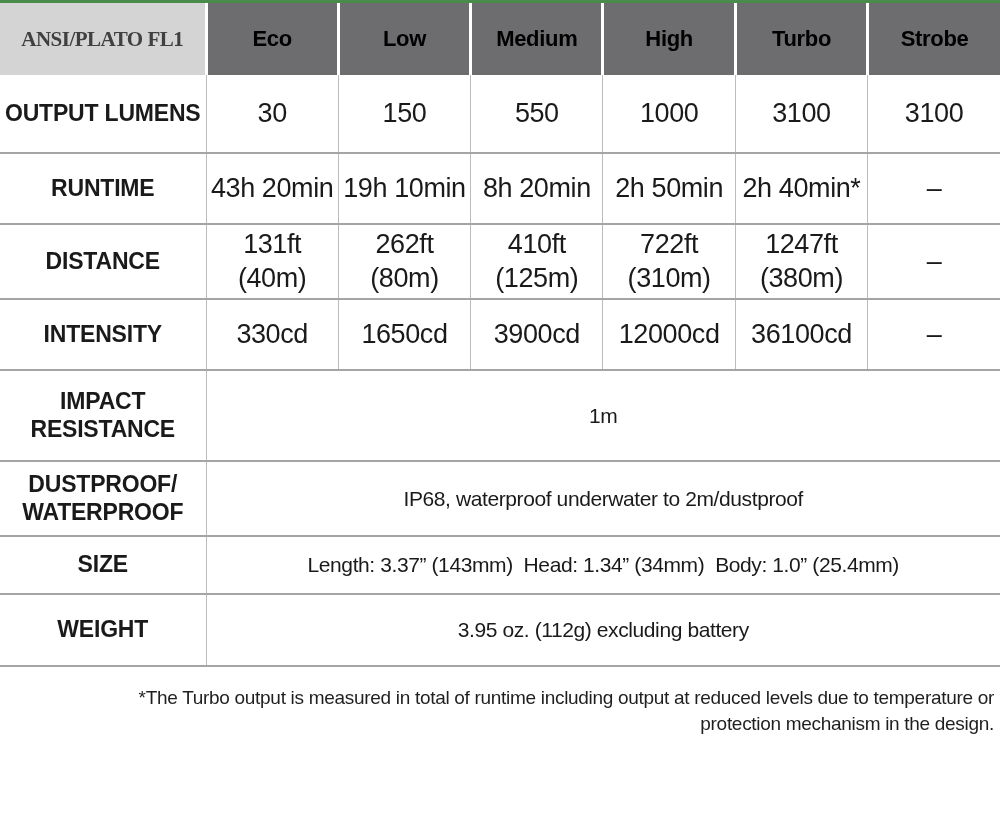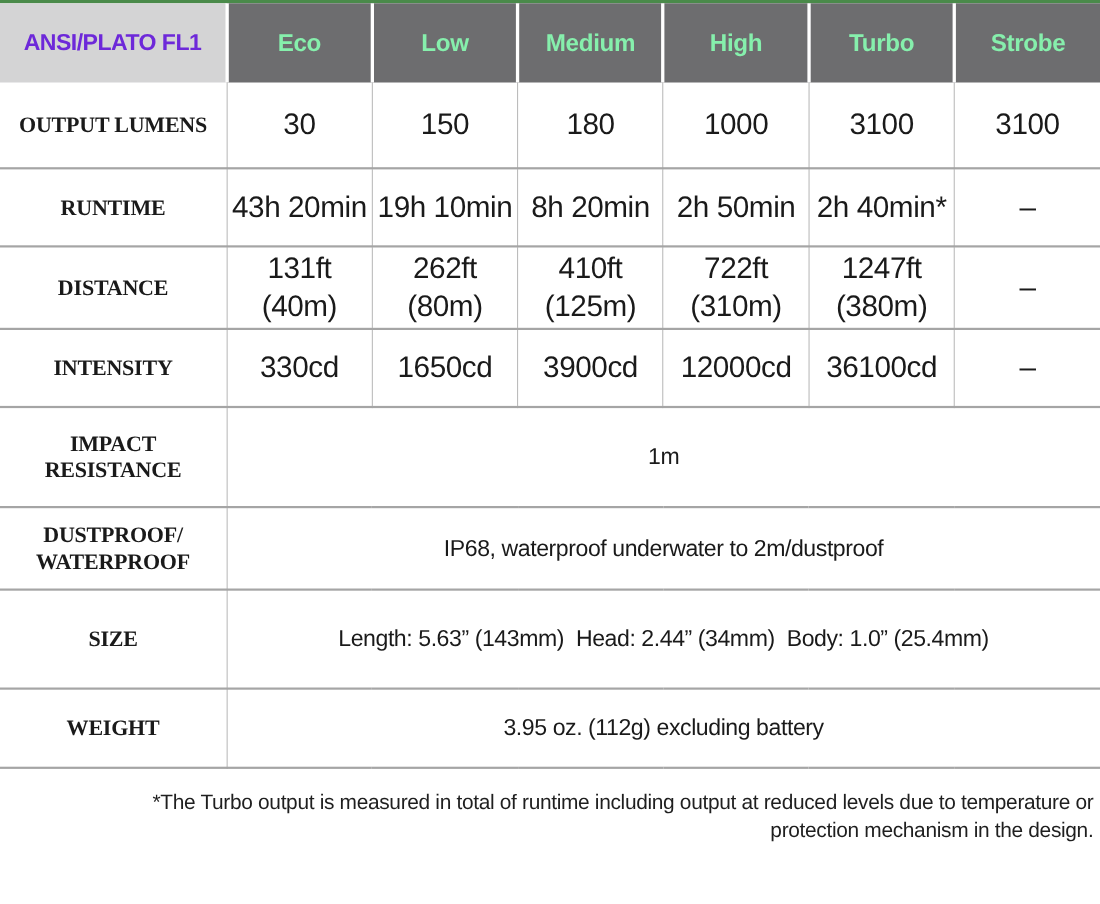--- a/index.html
+++ b/index.html
@@ -24,55 +24,55 @@
     width: 1000px;
     border-collapse: collapse;
     table-layout: fixed;
   }
   col.c-label { width: 206px; }
   col.c-mode  { width: 132.333px; }
 
   
   tr.head-row th {
     background: #6d6d6f;
-    color: #86efac;
+    color: #000000;
     font-size: 22px;
     font-weight: bold;
     letter-spacing: -0.3px;
     border-right: 3px solid #ffffff;
     text-align: center;
     vertical-align: middle;
   }
   tr.head-row th:last-child { border-right: none; }
   tr.head-row th.corner {
     background: #d4d4d5;
-    color: #6d28d9;
+    color: #404040;
     font-size: 21px;
     letter-spacing: -0.5px;
+    font-family: Liberation Serif, serif;
   }
 
   
   tbody tr { border-bottom: 2px solid #a5a5a5; }
   tbody th, tbody td {
     border-right: 1px solid #bcbcbc;
     text-align: center;
     vertical-align: middle;
     padding: 0 4px;
     box-sizing: border-box;
   }
   tbody th:first-child, tbody td:first-child { border-left: none; }
   tbody tr th:last-child, tbody tr td:last-child { border-right: none; }
 
   tbody th.row-label {
     font-weight: bold;
-    font-size: 20px;
+    font-size: 23px;
     letter-spacing: -0.2px;
     white-space: pre-line;
     line-height: 1.2;
-    font-family: Liberation Serif, serif;
   }
   tbody td.val {
     font-size: 27px;
     font-weight: normal;
     letter-spacing: -0.4px;
     white-space: pre-line;
     line-height: 1.25;
   }
   tbody td.span-val {
     font-size: 21px;
@@ -118,21 +118,21 @@
         <th>High</th>
         <th>Turbo</th>
         <th>Strobe</th>
       </tr>
     </thead>
     <tbody>
       <tr style="height:78px">
         <th class="row-label">OUTPUT LUMENS</th>
         <td class="val">30</td>
         <td class="val">150</td>
-        <td class="val">180</td>
+        <td class="val">550</td>
         <td class="val">1000</td>
         <td class="val">3100</td>
         <td class="val">3100</td>
       </tr>
       <tr style="height:71px">
         <th class="row-label">RUNTIME</th>
         <td class="val">43h 20min</td>
         <td class="val">19h 10min</td>
         <td class="val">8h 20min</td>
         <td class="val">2h 50min</td>
@@ -165,23 +165,23 @@
       <tr style="height:91px">
         <th class="row-label">IMPACT
 RESISTANCE</th>
         <td class="span-val" colspan="6">1m</td>
       </tr>
       <tr style="height:75px">
         <th class="row-label">DUSTPROOF/
 WATERPROOF</th>
         <td class="span-val" colspan="6">IP68, waterproof underwater to 2m/dustproof</td>
       </tr>
-      <tr style="height:90px">
+      <tr style="height:58px">
         <th class="row-label">SIZE</th>
-        <td class="span-val" colspan="6">Length: 5.63” (143mm)  Head: 2.44” (34mm)  Body: 1.0” (25.4mm)</td>
+        <td class="span-val" colspan="6">Length: 3.37” (143mm)  Head: 1.34” (34mm)  Body: 1.0” (25.4mm)</td>
       </tr>
       <tr style="height:72px">
         <th class="row-label">WEIGHT</th>
         <td class="span-val" colspan="6">3.95 oz. (112g) excluding battery</td>
       </tr>
     </tbody>
   </table>
 
   <div class="footnote">*The Turbo output is measured in total of runtime including output at reduced levels due to temperature or
 protection mechanism in the design.</div>

